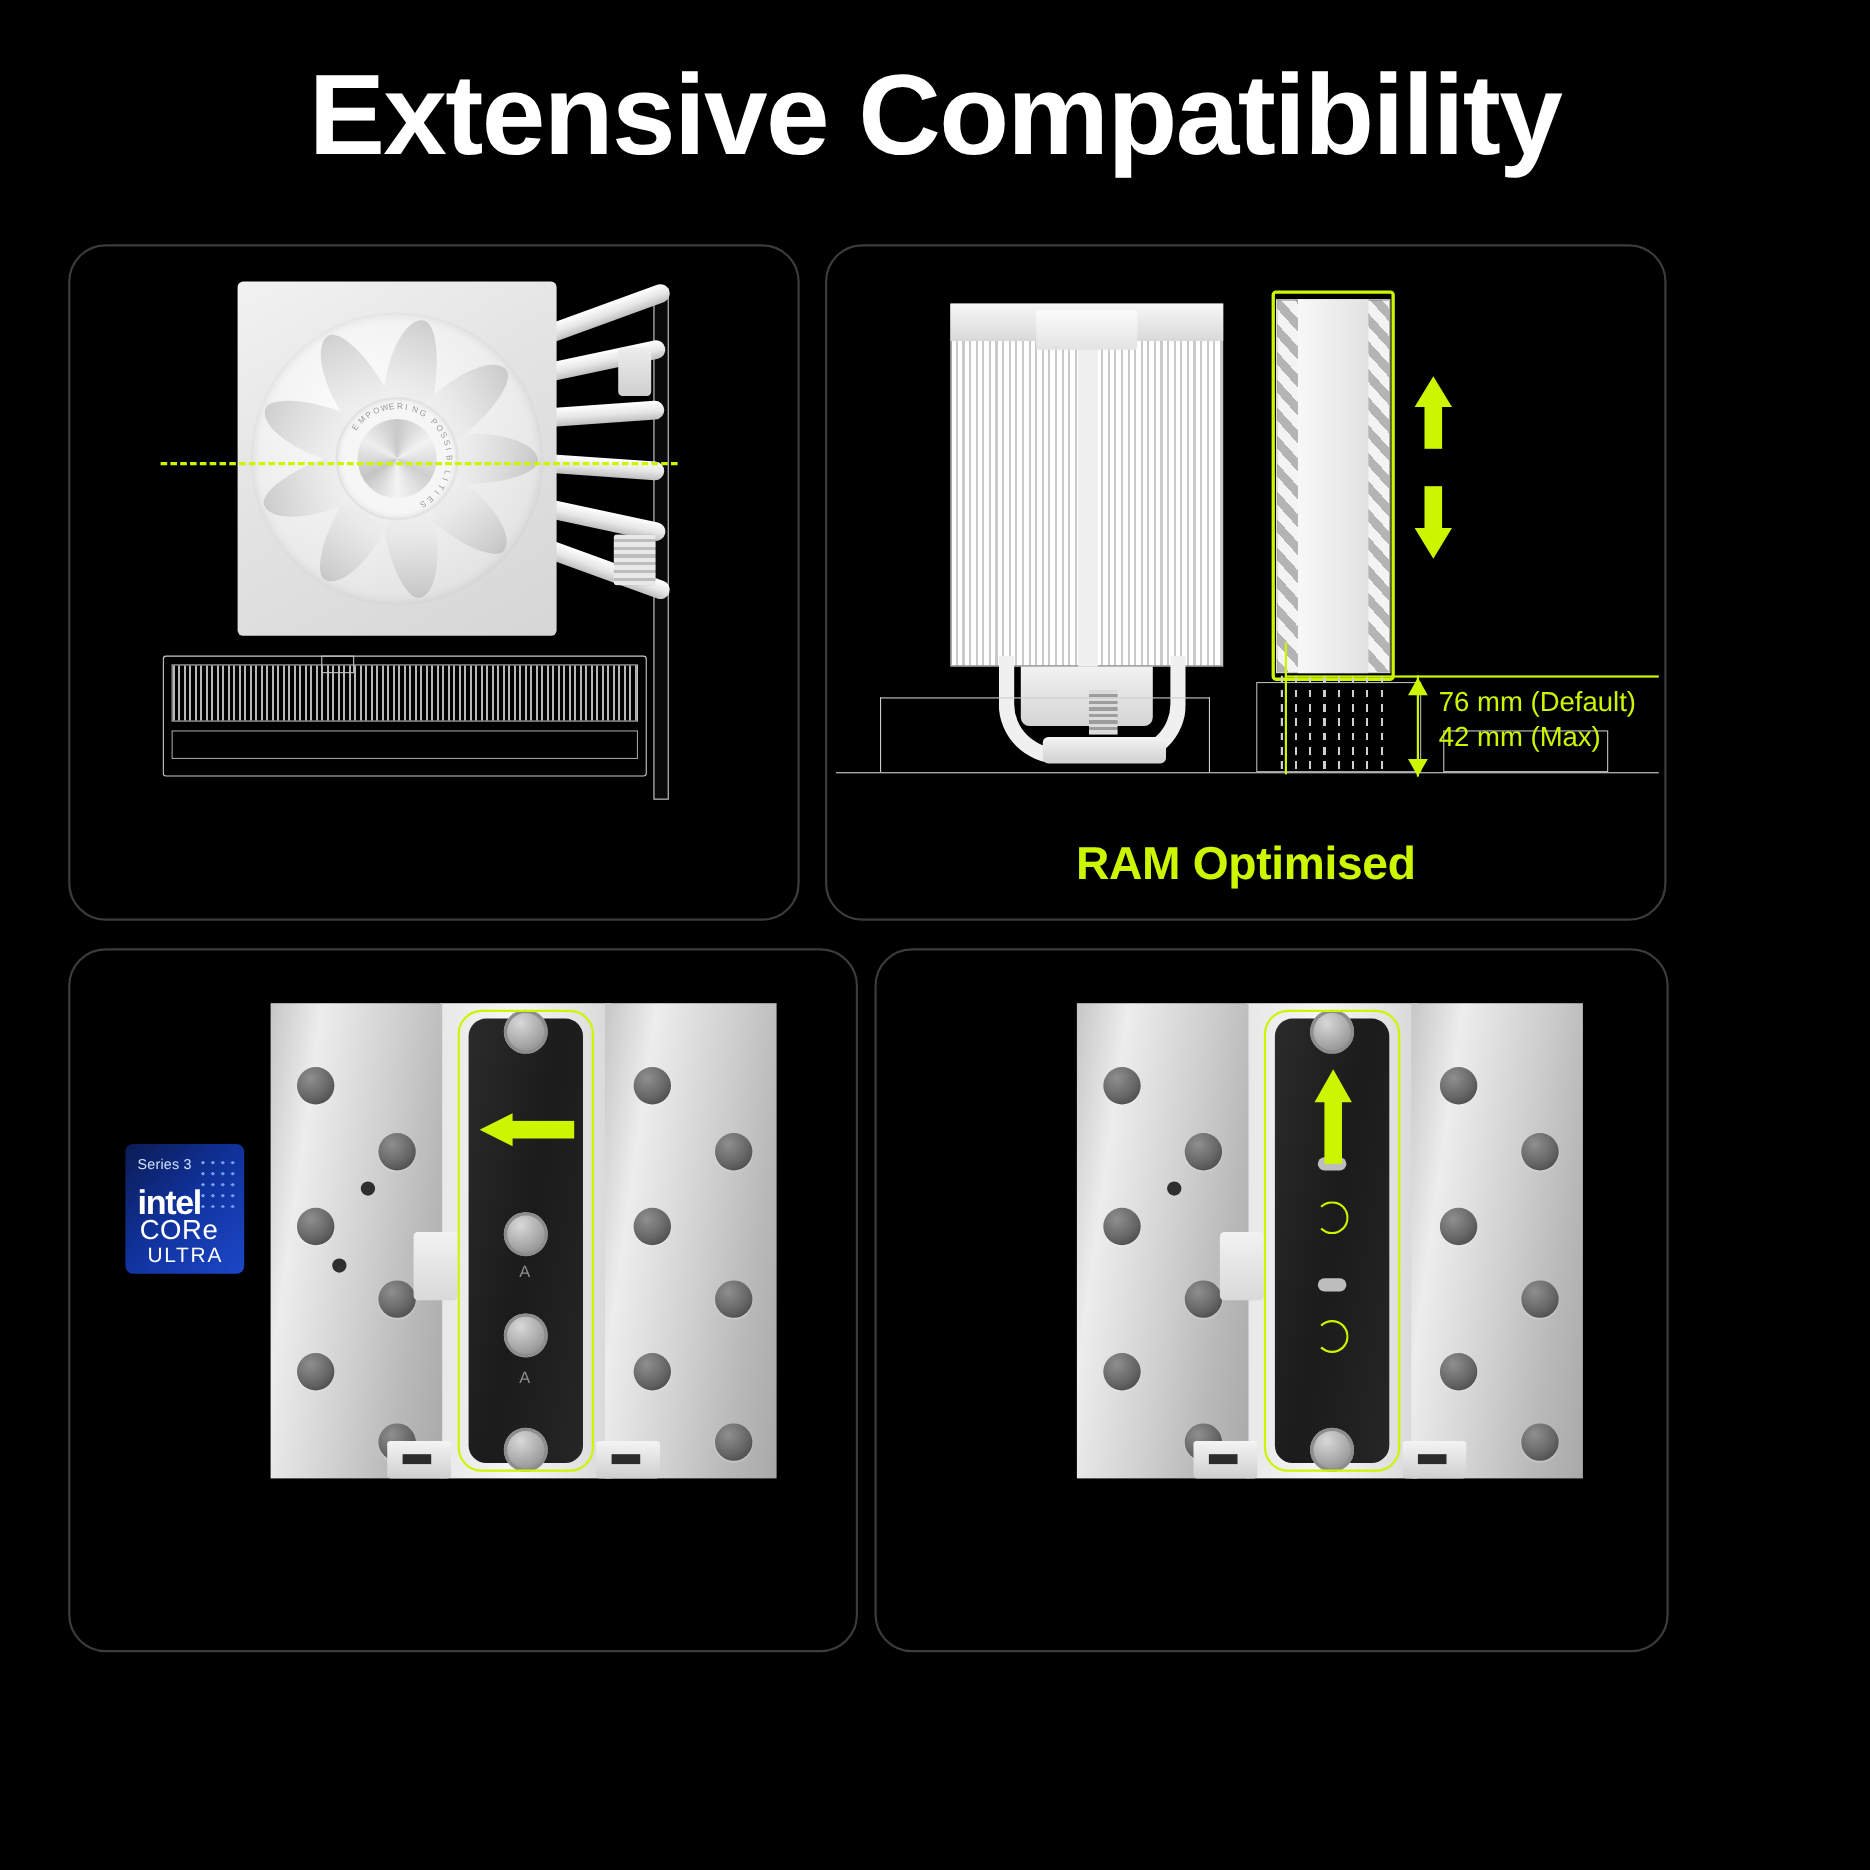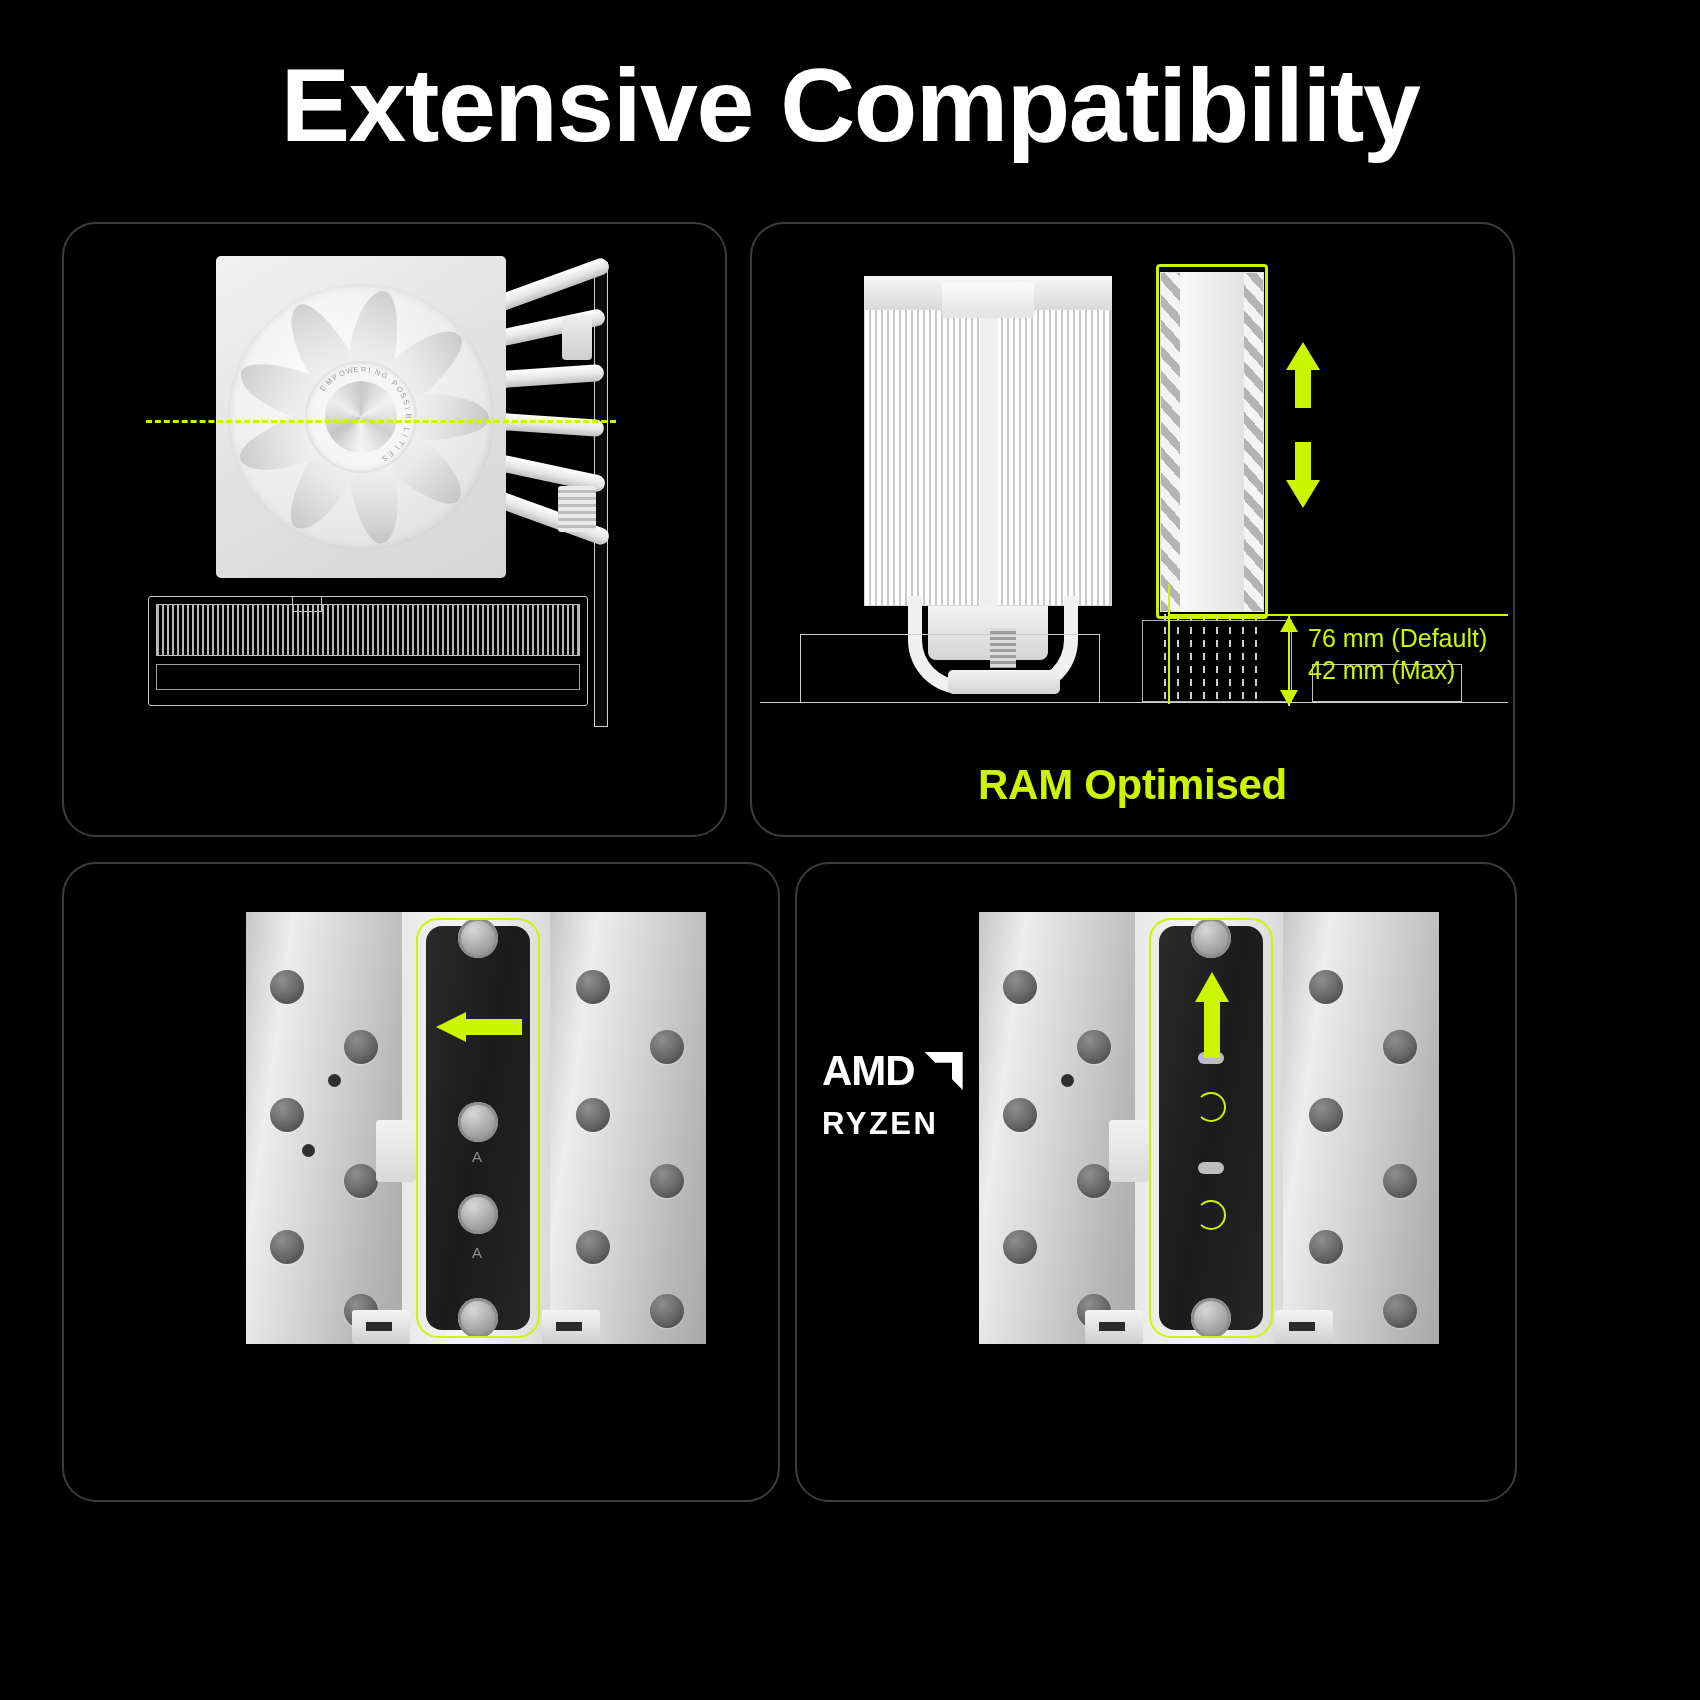--- a/index.html
+++ b/index.html
@@ -599,20 +599,27 @@
         <div class="bar-mark" style="top:318px;">A</div>
       </div>
       <div class="mid-highlight"></div>
 
       <div class="mnt-arrow-left">
         <div class="head"></div>
           <div class="stem"></div>
       </div>
     </div>
 
+    <div class="intel-badge" style="left:50px; top:176px;">
+      <div class="intel-series">Series 3</div>
+      <div class="intel-dots"></div>
+      <div class="intel-name">intel</div>
+      <div class="intel-core">CORe</div>
+      <div class="intel-ultra">ULTRA</div>
+    </div>
 
   </div>
 
   <div class="panel" id="panel-amd">
     <div class="mnt-wrap">
 
       <div class="mid-pillar"></div>
 
       <div class="fin-block left">
         <div class="fin-screw" style="left:24px; top:58px;"></div>
@@ -649,23 +656,16 @@
         <div class="bar-screw" style="top:372px;"></div>
       </div>
       <div class="mid-highlight"></div>
 
       <div class="mnt-arrow-up2">
         <div class="head"></div>
           <div class="stem"></div>
       </div>
     </div>
 
-    <div class="amd-badge" style="left:25px; top:186px;">
-      <div class="amd-row">
-        <div class="amd-text">AMD</div>
-        <div class="amd-mark"></div>
-      </div>
-      <div class="amd-ryzen">RYZEN</div>
-    </div>
 
   </div>
 
 </div>
 
 </body></html>

